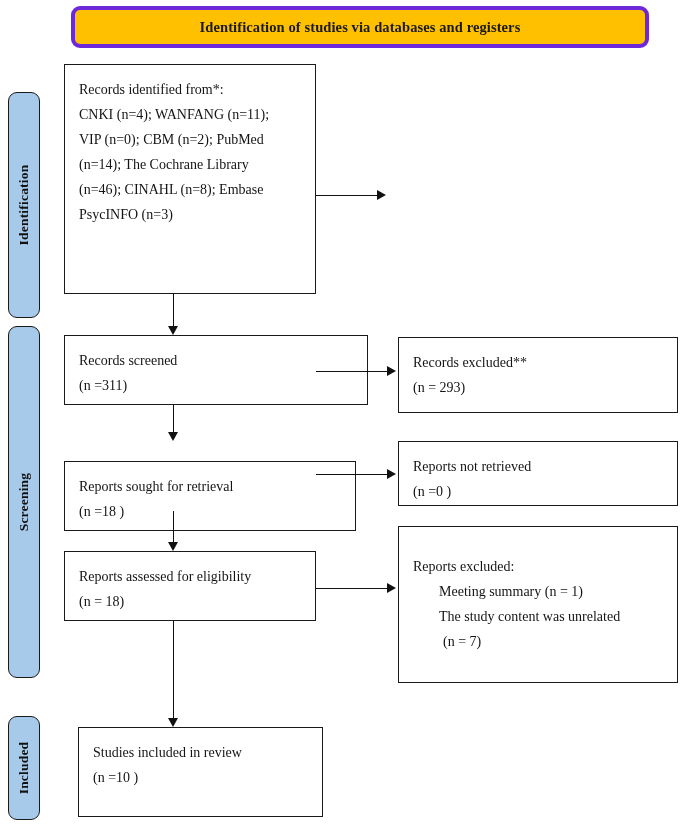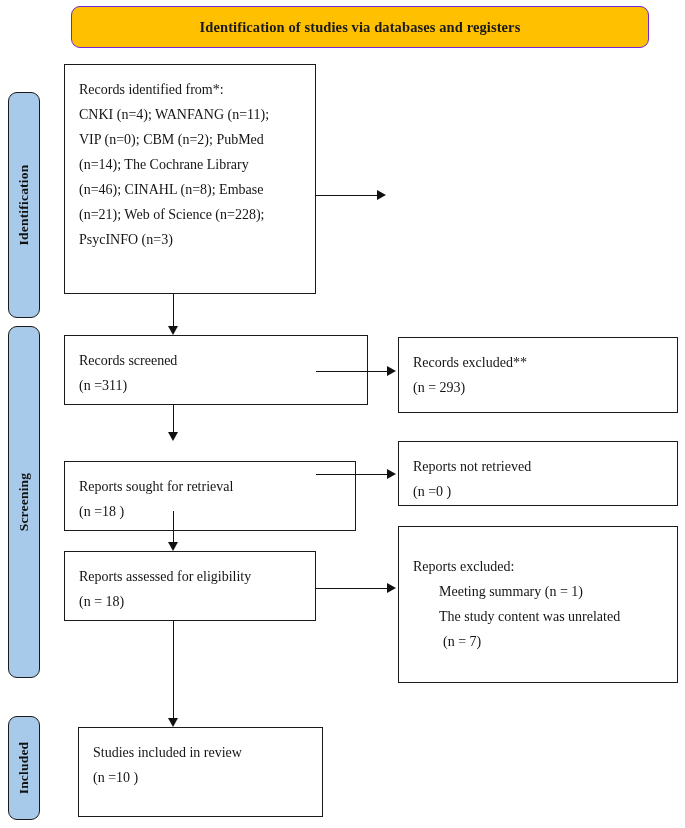--- a/index.html
+++ b/index.html
@@ -17,21 +17,21 @@
   }
 
   
   .banner {
     position: absolute;
     left: 71px;
     top: 6px;
     width: 578px;
     height: 42px;
     background: #FFC000;
-    border: 1px solid #6d28d9;
+    border: 4px solid #6d28d9;
     border-radius: 9px;
     display: flex;
     align-items: center;
     justify-content: center;
     box-sizing: border-box;
   }
   .banner-text {
     font-size: 14.5px;
     font-weight: bold;
     color: #1a1a1a;
@@ -160,21 +160,20 @@
   <div class="stage" id="stage-included">
     <span class="stage-label">Included</span>
   </div>
 
   <div class="box" id="box-identified">
     <p>Records identified from*:</p>
     <p>CNKI (n=4); WANFANG (n=11);</p>
     <p>VIP (n=0); CBM (n=2); PubMed</p>
     <p>(n=14); The Cochrane Library</p>
     <p>(n=46); CINAHL (n=8); Embase</p>
-    <p>(n=21); Web of Science (n=228);</p>
     <p>PsycINFO (n=3)</p>
   </div>
 
 
   <div class="box" id="box-screened">
     <p>Records screened</p>
     <p>(n =311)</p>
   </div>
 
   <div class="box" id="box-excluded">

